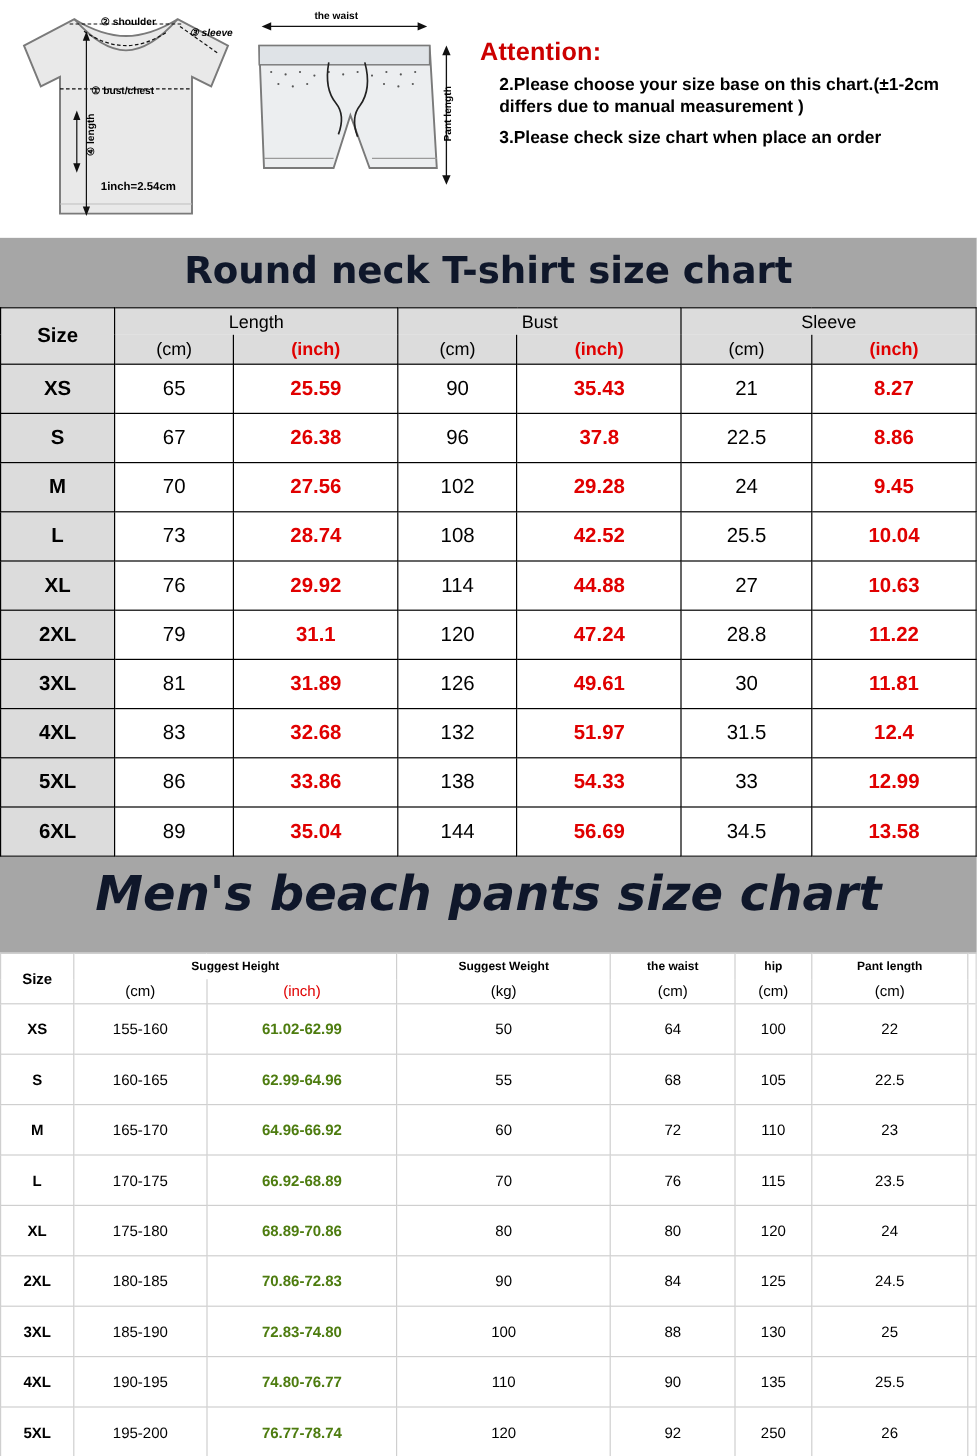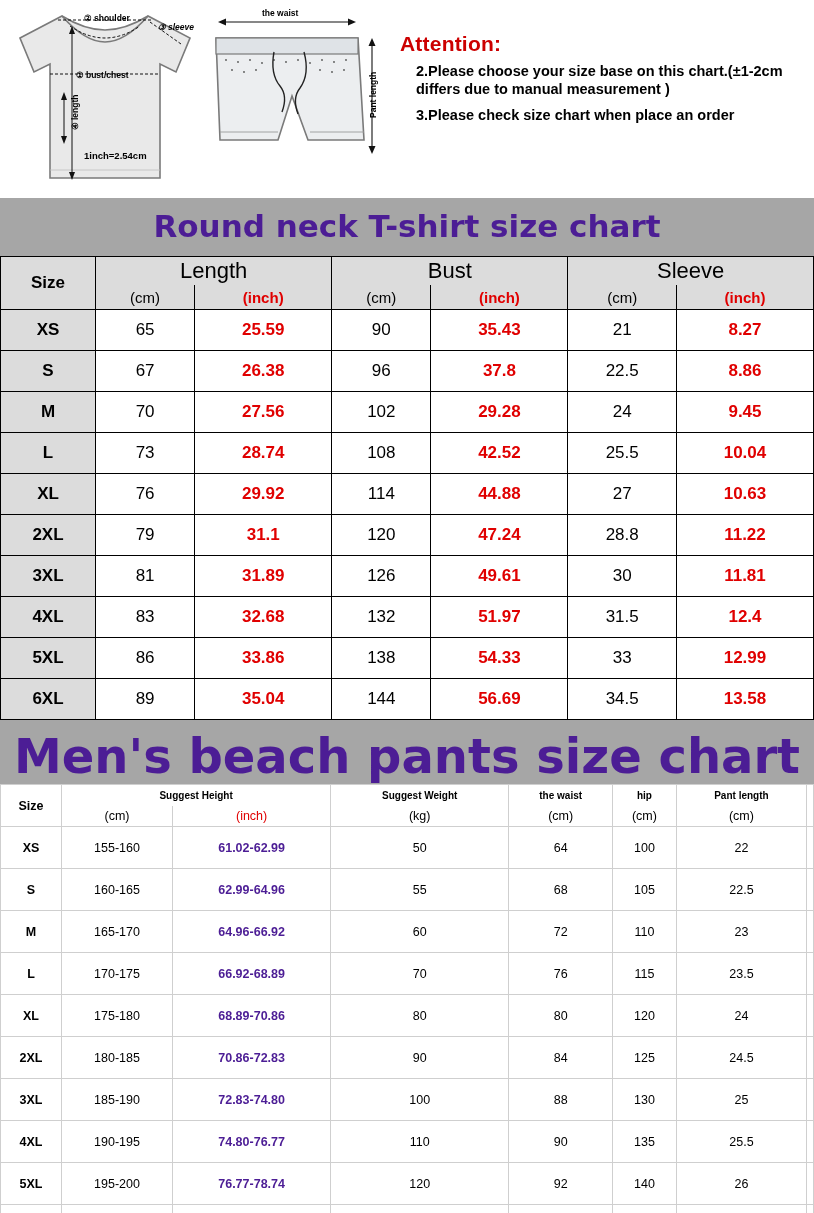--- a/index.html
+++ b/index.html
@@ -60,44 +60,45 @@
   
   .band{
     background:#a6a6a6;
     text-align:center;
   }
   .band h1{
     margin:0;
     padding:10px 0 12px 0;
     font-size:31px;
     font-weight:bold;
-    color:#4c1d95;
+    color:#0f172a;
     font-family:"DejaVu Sans", sans-serif;
   }
   .band.pants h1{
-    font-size:48px;
-    padding:8px 0 0 0;
+    font-size:40px;
+    padding:8px 0 26px 0;
+    font-style:italic;
   }
 
   table{border-collapse:collapse;width:814px;}
   .shirt-table td, .shirt-table th{
     border:1px solid #000;
     text-align:center;
     font-size:17px;
     height:38px;
     background:#fff;
   }
   .shirt-table .hdr-size{
     width:92px;
     font-weight:bold;
     font-size:17px;
     background:#dcdcdc;
   }
   .shirt-table .grp{
-    font-size:22px;
+    font-size:15px;
     font-weight:normal;
     height:20px;
     border-bottom:none;
     background:#dcdcdc;
   }
   .shirt-table .sub{
     height:22px;
     border-top:none;
     background:#dcdcdc;
     font-size:15px;
@@ -122,21 +123,21 @@
     font-size:10px;
     font-weight:normal;
   }
   .pants-table .ph2{
     height:18px;
     border-top:none;
     font-size:12.5px;
   }
   .pants-table .ph2.red{color:#e00000;}
   .pants-table .psize{font-weight:bold;font-size:12.5px;width:58px;}
-  .pants-table .predcell{color:#4c1d95;font-weight:bold;}
+  .pants-table .predcell{color:#4d7c0f;font-weight:bold;}
   .pants-table .hdrcell{font-weight:bold;}
   .pants-table .blank{border-left:1px solid #cfcfcf;}
 </style>
 </head>
 <body>
 
 <div class="page">
 
   <div class="top-area">
 
@@ -441,21 +442,21 @@
         <td>135</td>
         <td>25.5</td>
         <td class="blank"></td>
       </tr>
       <tr>
         <td class="psize">5XL</td>
         <td>195-200</td>
         <td class="predcell">76.77-78.74</td>
         <td>120</td>
         <td>92</td>
-        <td>140</td>
+        <td>250</td>
         <td>26</td>
         <td class="blank"></td>
       </tr>
       <tr>
         <td class="psize">6XL</td>
         <td>200-205</td>
         <td class="predcell">78.74-80.70</td>
         <td>130</td>
         <td>94</td>
         <td>145</td>

